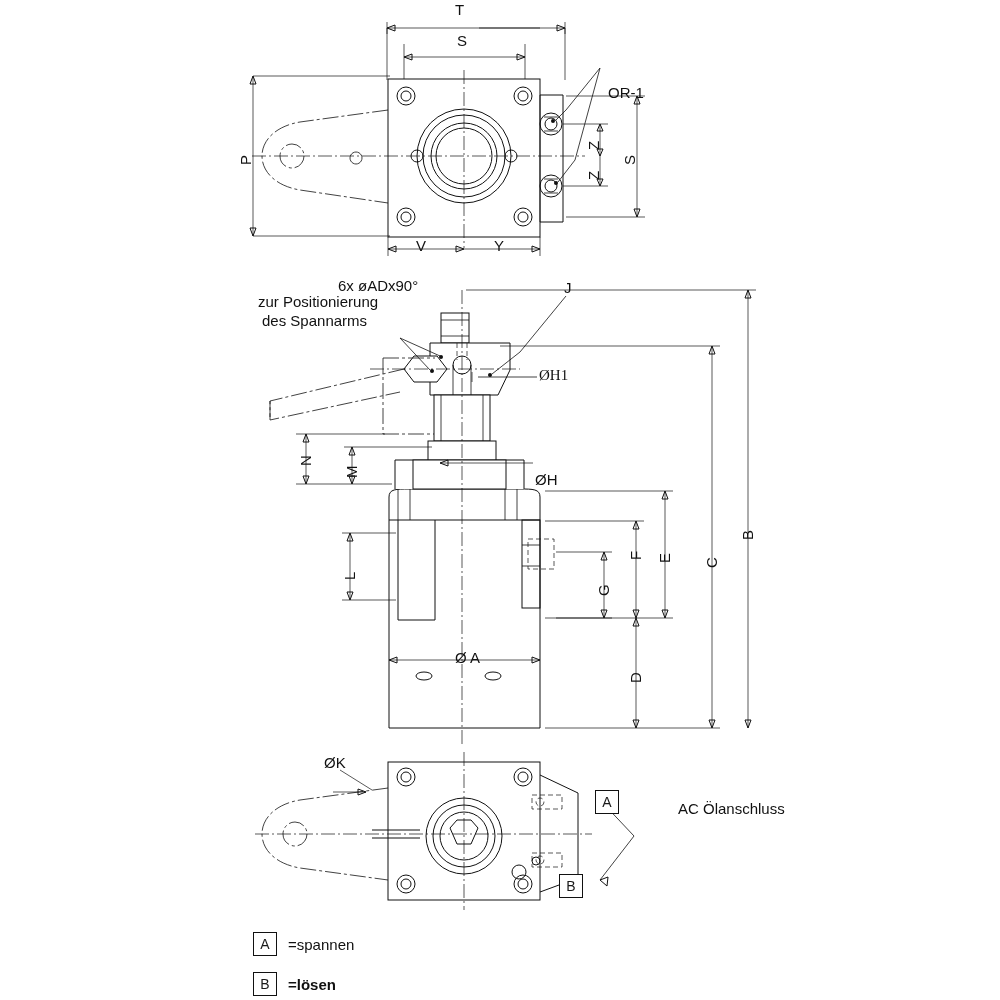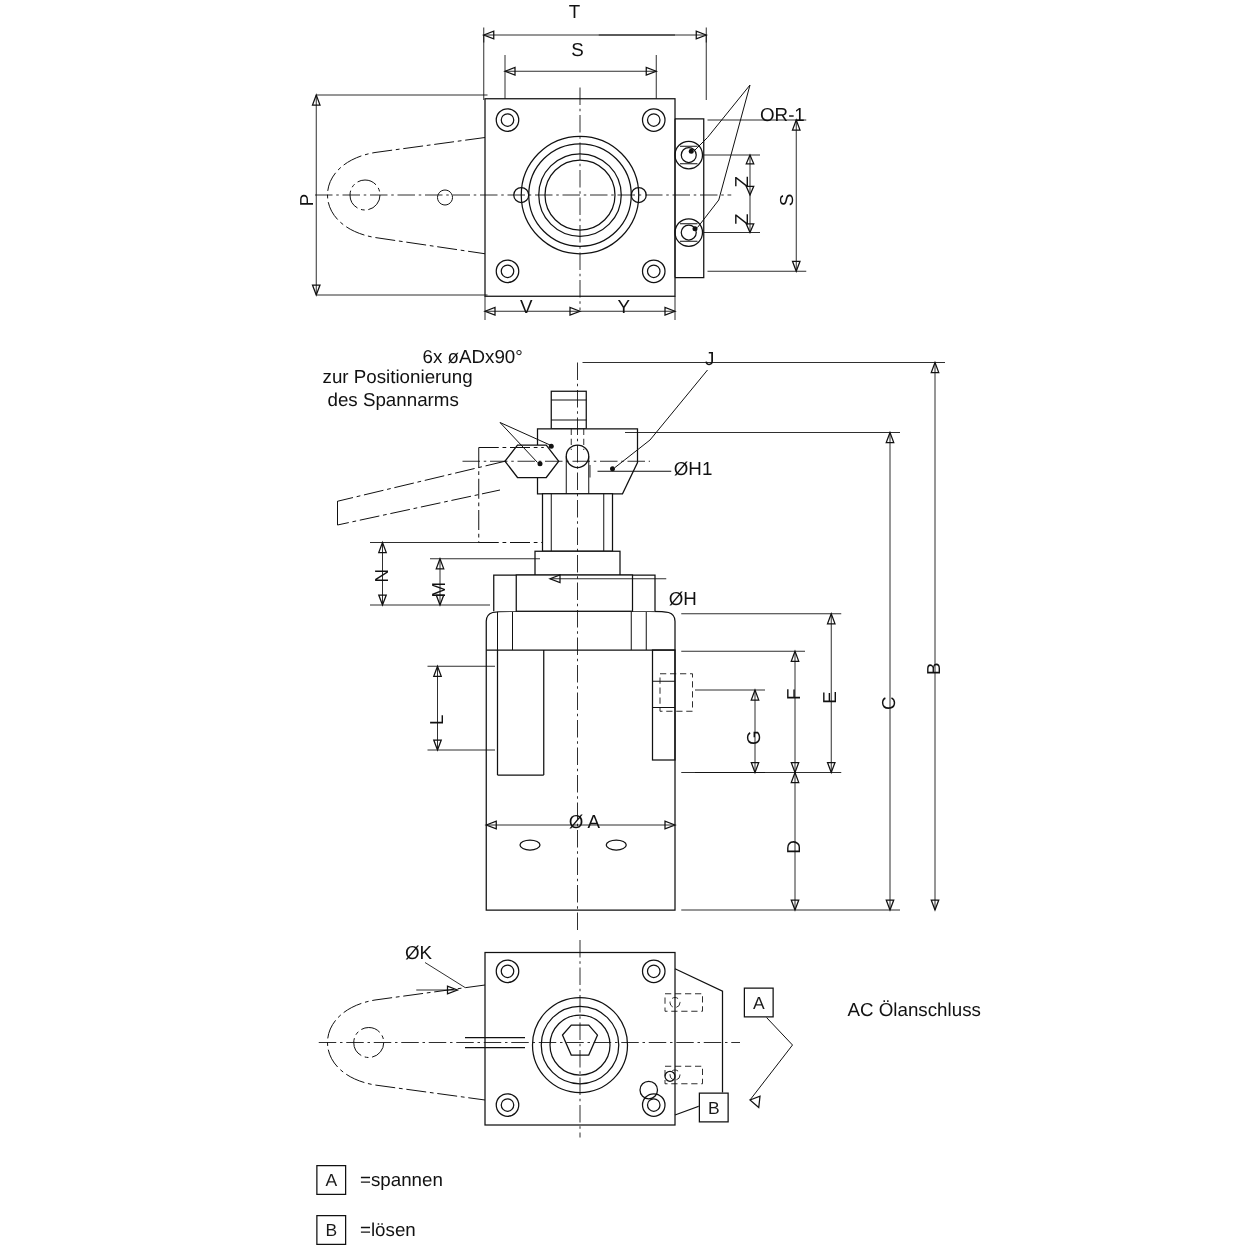--- a/index.html
+++ b/index.html
@@ -327,21 +327,21 @@
   <div class="lbl rot" style="left:586px;top:150px;">Z</div>
   <div class="lbl rot" style="left:586px;top:180px;">Z</div>
   <div class="lbl" style="left:608px;top:51px;margin-top:34px;">OR-1</div>
   <div class="lbl" style="left:416px;top:238px;">V</div>
   <div class="lbl" style="left:494px;top:238px;">Y</div>
 
   <div class="lbl" style="left:310px;top:278px;margin-left:28px;">6x øADx90°</div>
   <div class="lbl" style="left:258px;top:294px;">zur Positionierung</div>
   <div class="lbl" style="left:262px;top:313px;text-align:right;">des Spannarms</div>
   <div class="lbl" style="left:564px;top:280px;">J</div>
-  <div class="lbl" style="left:539px;top:368px;">ØH1</div>
+  <div class="lbl" style="left:539px;top:368px;font-family:Liberation Serif, serif;">ØH1</div>
   <div class="lbl" style="left:535px;top:472px;">ØH</div>
   <div class="lbl rot" style="left:298px;top:466px;">N</div>
   <div class="lbl rot" style="left:344px;top:478px;">M</div>
   <div class="lbl rot" style="left:342px;top:580px;">L</div>
   <div class="lbl rot" style="left:596px;top:596px;">G</div>
   <div class="lbl rot" style="left:628px;top:560px;">F</div>
   <div class="lbl rot" style="left:657px;top:563px;">E</div>
   <div class="lbl rot" style="left:628px;top:683px;">D</div>
   <div class="lbl rot" style="left:704px;top:568px;">C</div>
   <div class="lbl rot" style="left:740px;top:540px;">B</div>
@@ -349,15 +349,15 @@
 
   <div class="lbl" style="left:324px;top:755px;text-align:center;">ØK</div>
   <div class="lbl" style="left:640px;top:801px;margin-left:38px;">AC Ölanschluss</div>
 
   <div class="boxed" style="left:595px;top:790px;width:22px;height:22px;">A</div>
   <div class="boxed" style="left:559px;top:874px;width:22px;height:22px;">B</div>
 
   <div class="boxed" style="left:253px;top:932px;width:22px;height:22px;">A</div>
   <div class="lbl" style="left:288px;top:937px;">=spannen</div>
   <div class="boxed" style="left:253px;top:972px;width:22px;height:22px;">B</div>
-  <div class="lbl" style="left:288px;top:977px;">=lösen</div>
+  <div class="lbl" style="left:288px;top:977px;font-weight:bold;">=lösen</div>
 
 </div>
 
 </body></html>

